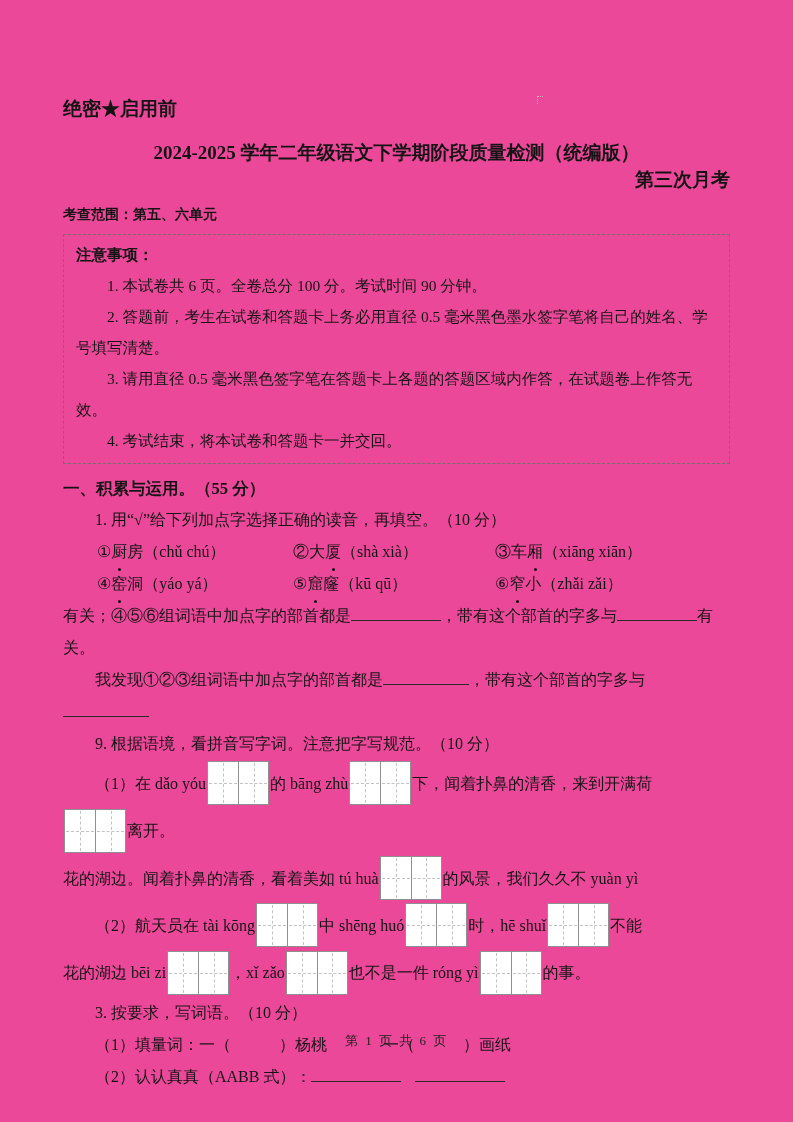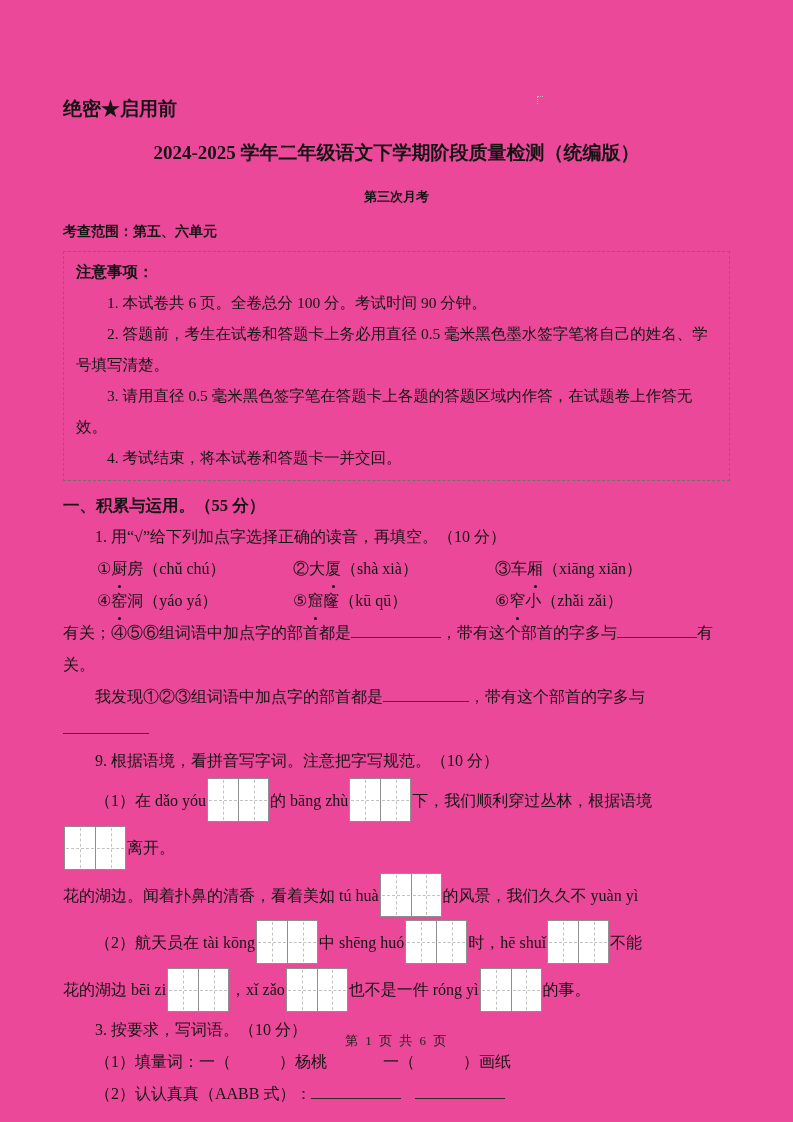--- a/index.html
+++ b/index.html
@@ -6,21 +6,21 @@
   html,body { margin:0; padding:0; background:#ffffff; }
   .page {
     width:793px; height:1122px; position:relative; background:#ec4899;
     font-family:"Liberation Serif","DejaVu Serif",serif;
     color:#141414; overflow:hidden;
   }
   .inner { padding:96px 63px 0 63px; }
 
   .h-class { font-size:19px; font-weight:bold; line-height:26px; }
   .h-title { text-align:center; font-size:19px; font-weight:bold; margin-top:17px; line-height:27px; }
-  .h-sub   { text-align:center; font-size:13px; font-weight:bold; margin-top:17px; line-height:27px; }
+  .h-sub   { text-align:right; font-size:19px; font-weight:bold; line-height:27px; }
   .h-scope { text-align:left; font-size:14px; font-weight:bold; margin-top:12px; line-height:20px; }
 
   .notice {
     border:1px dashed #6f6f6f; margin-top:9px;
     padding:4px 12px 7px 12px; font-size:15.5px; line-height:31px;
   }
   .notice .head { font-weight:bold; }
   .ind { text-indent:2em; }
 
   .sec-head { font-weight:bold; font-size:16.5px; margin-top:10px; line-height:30px; }
@@ -91,21 +91,21 @@
 
     <div class="line ind">9. 根据语境，看拼音写字词。注意把字写规范。（10 分）</div>
 
     <div class="boxline ind">
       <span>（1）在 dǎo yóu</span><span class="wbox">
           <span class="wcell"></span>
           <span class="wcell"></span>
         </span><span>的 bāng zhù</span><span class="wbox">
           <span class="wcell"></span>
           <span class="wcell"></span>
-        </span><span>下，我们顺利穿过丛林，根据语境</span>
+        </span><span>下，闻着扑鼻的清香，来到开满荷</span>
     </div>
     <div class="boxline">
       <span class="wbox">
           <span class="wcell"></span>
           <span class="wcell"></span>
         </span><span>离开。</span>
     </div>
     <div class="boxline">
       <span>花的湖边。闻着扑鼻的清香，看着美如 tú huà</span><span class="wbox">
           <span class="wcell"></span>

